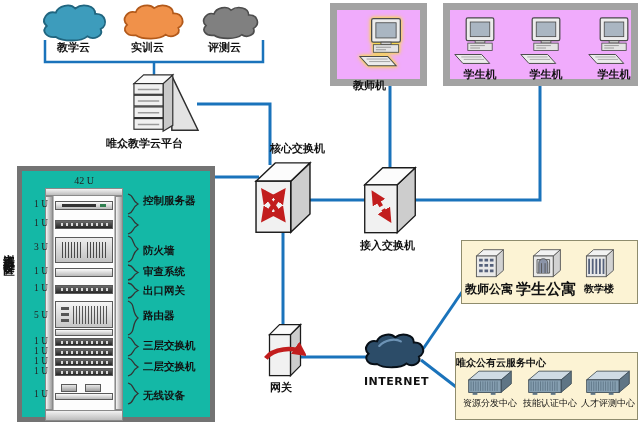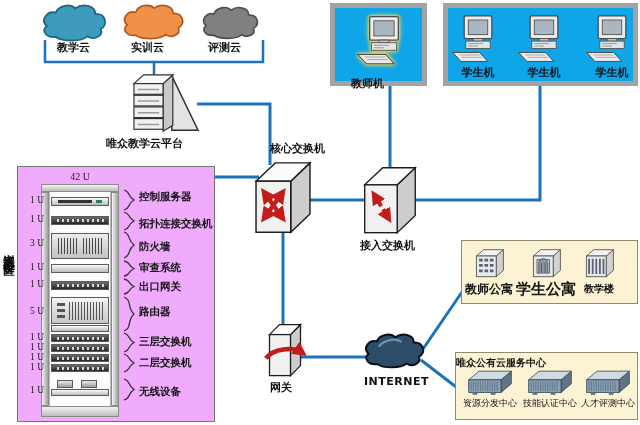--- a/index.html
+++ b/index.html
@@ -5,23 +5,23 @@
   html,body{margin:0;padding:0;background:#fff;}
   #canvas{position:relative;width:640px;height:425px;background:#fff;overflow:hidden;
           font-family:"DejaVu Sans",sans-serif;color:#111;}
   .abs{position:absolute;}
   .lbl{font-weight:bold;font-size:11px;text-align:left;line-height:12px;white-space:nowrap;}
   .lbl-sm{font-weight:normal;font-size:9px;text-align:center;line-height:10px;white-space:nowrap;}
   .serif{font-family:"Liberation Serif",serif;font-weight:normal;font-size:10px;color:#222;}
   #lines{position:absolute;left:0;top:0;z-index:1;}
   .node{z-index:3;}
   .box{z-index:2;box-sizing:border-box;}
-  .pc-box{background:#0ea5e9;border:5px solid #a3a3a3;}
+  .pc-box{background:#f0abfc;border:7px solid #a3a3a3;}
   .cream-box{background:#fcf3d4;border:1px solid #8f8c6d;}
-  .rack-box{background:#f0abfc;border:1px solid #737373;z-index:2;}
+  .rack-box{background:#14b8a6;border:5px solid #737373;z-index:2;}
   
   .frame{position:absolute;left:23px;top:17px;width:78px;height:233px;}
   .cap{position:absolute;left:0;width:78px;background:linear-gradient(#f2f2f2,#bdbdbd);border:1px solid #8a8a8a;box-sizing:border-box;}
   .rail{position:absolute;top:8px;height:214px;width:8px;background:linear-gradient(90deg,#f5f5f5,#9e9e9e);border:1px solid #8a8a8a;box-sizing:border-box;}
   .inner{position:absolute;left:8px;top:8px;width:62px;height:214px;background:#fdfdfd;border-left:1px solid #bbb;border-right:1px solid #bbb;box-sizing:border-box;}
   .dev{position:absolute;left:10px;width:58px;border:1px solid #5a5a5a;box-sizing:border-box;}
   .d-light{background:linear-gradient(#fbfbfb,#b9b9b9);}
   .d-server{background:linear-gradient(#2f7f4f,#2f7f4f) 44px 50% / 6px 3px no-repeat,
              linear-gradient(#333,#333) 6px 50% / 34px 3px no-repeat,
              linear-gradient(#fbfbfb,#b9b9b9);}
@@ -228,21 +228,20 @@
         <path d="M2,1 C9,3 5,7 12,10.5 C5,14 9,18 2,20" stroke="#333" stroke-width="1.3" fill="none"></path>
       </svg>
     <svg class="brace" style="top:186px" width="14" height="20" viewBox="0 0 14 20">
         <path d="M2,1 C9,3 5,6 12,10 C5,14 9,17 2,19" stroke="#333" stroke-width="1.3" fill="none"></path>
       </svg>
     <svg class="brace" style="top:211px" width="14" height="23" viewBox="0 0 14 23">
         <path d="M2,1 C9,3 5,7 12,11.5 C5,16 9,20 2,22" stroke="#333" stroke-width="1.3" fill="none"></path>
       </svg>
 
     <div class="g-lab" style="top:23px">控制服务器</div>
-    <div class="g-lab" style="top:50px">拓扑连接交换机</div>
     <div class="g-lab" style="top:73px">防火墙</div>
     <div class="g-lab" style="top:94px">审查系统</div>
     <div class="g-lab" style="top:113px">出口网关</div>
     <div class="g-lab" style="top:138px">路由器</div>
     <div class="g-lab" style="top:168px">三层交换机</div>
     <div class="g-lab" style="top:189px">二层交换机</div>
     <div class="g-lab" style="top:218px">无线设备</div>
   </div>
 
   <svg class="abs node" style="left:264px;top:320px" width="42" height="62" viewBox="0 0 46 68">

